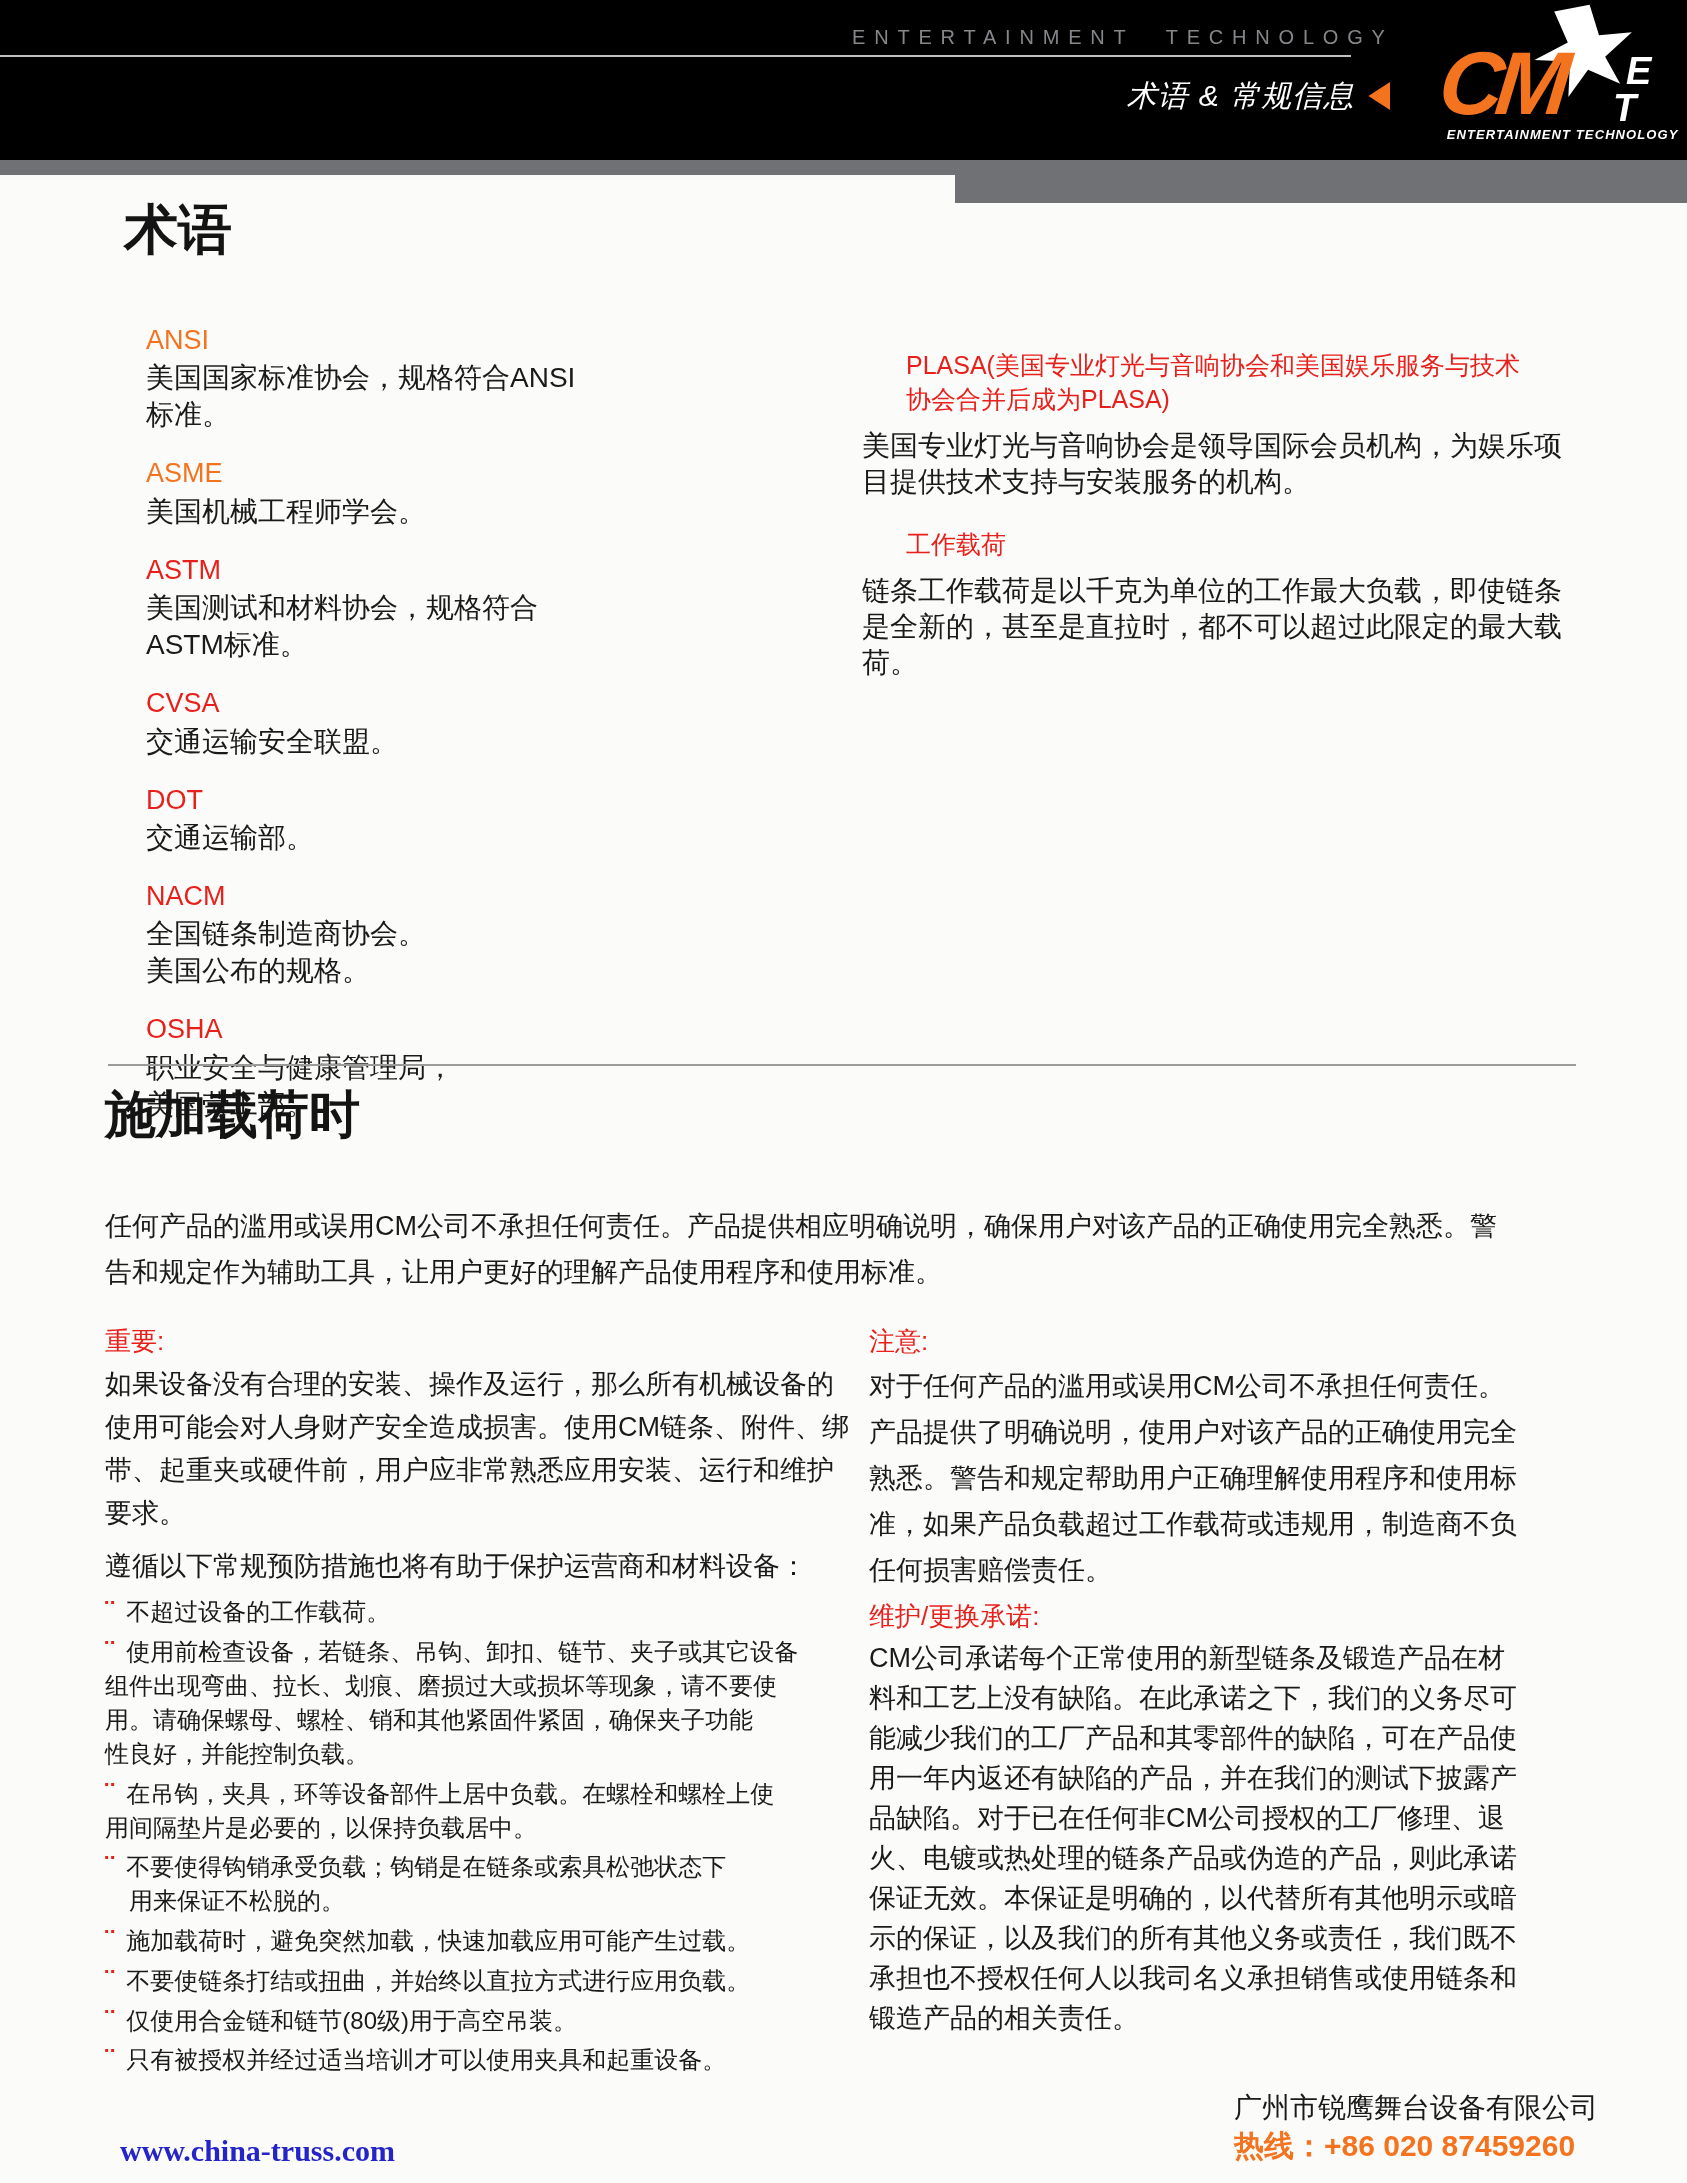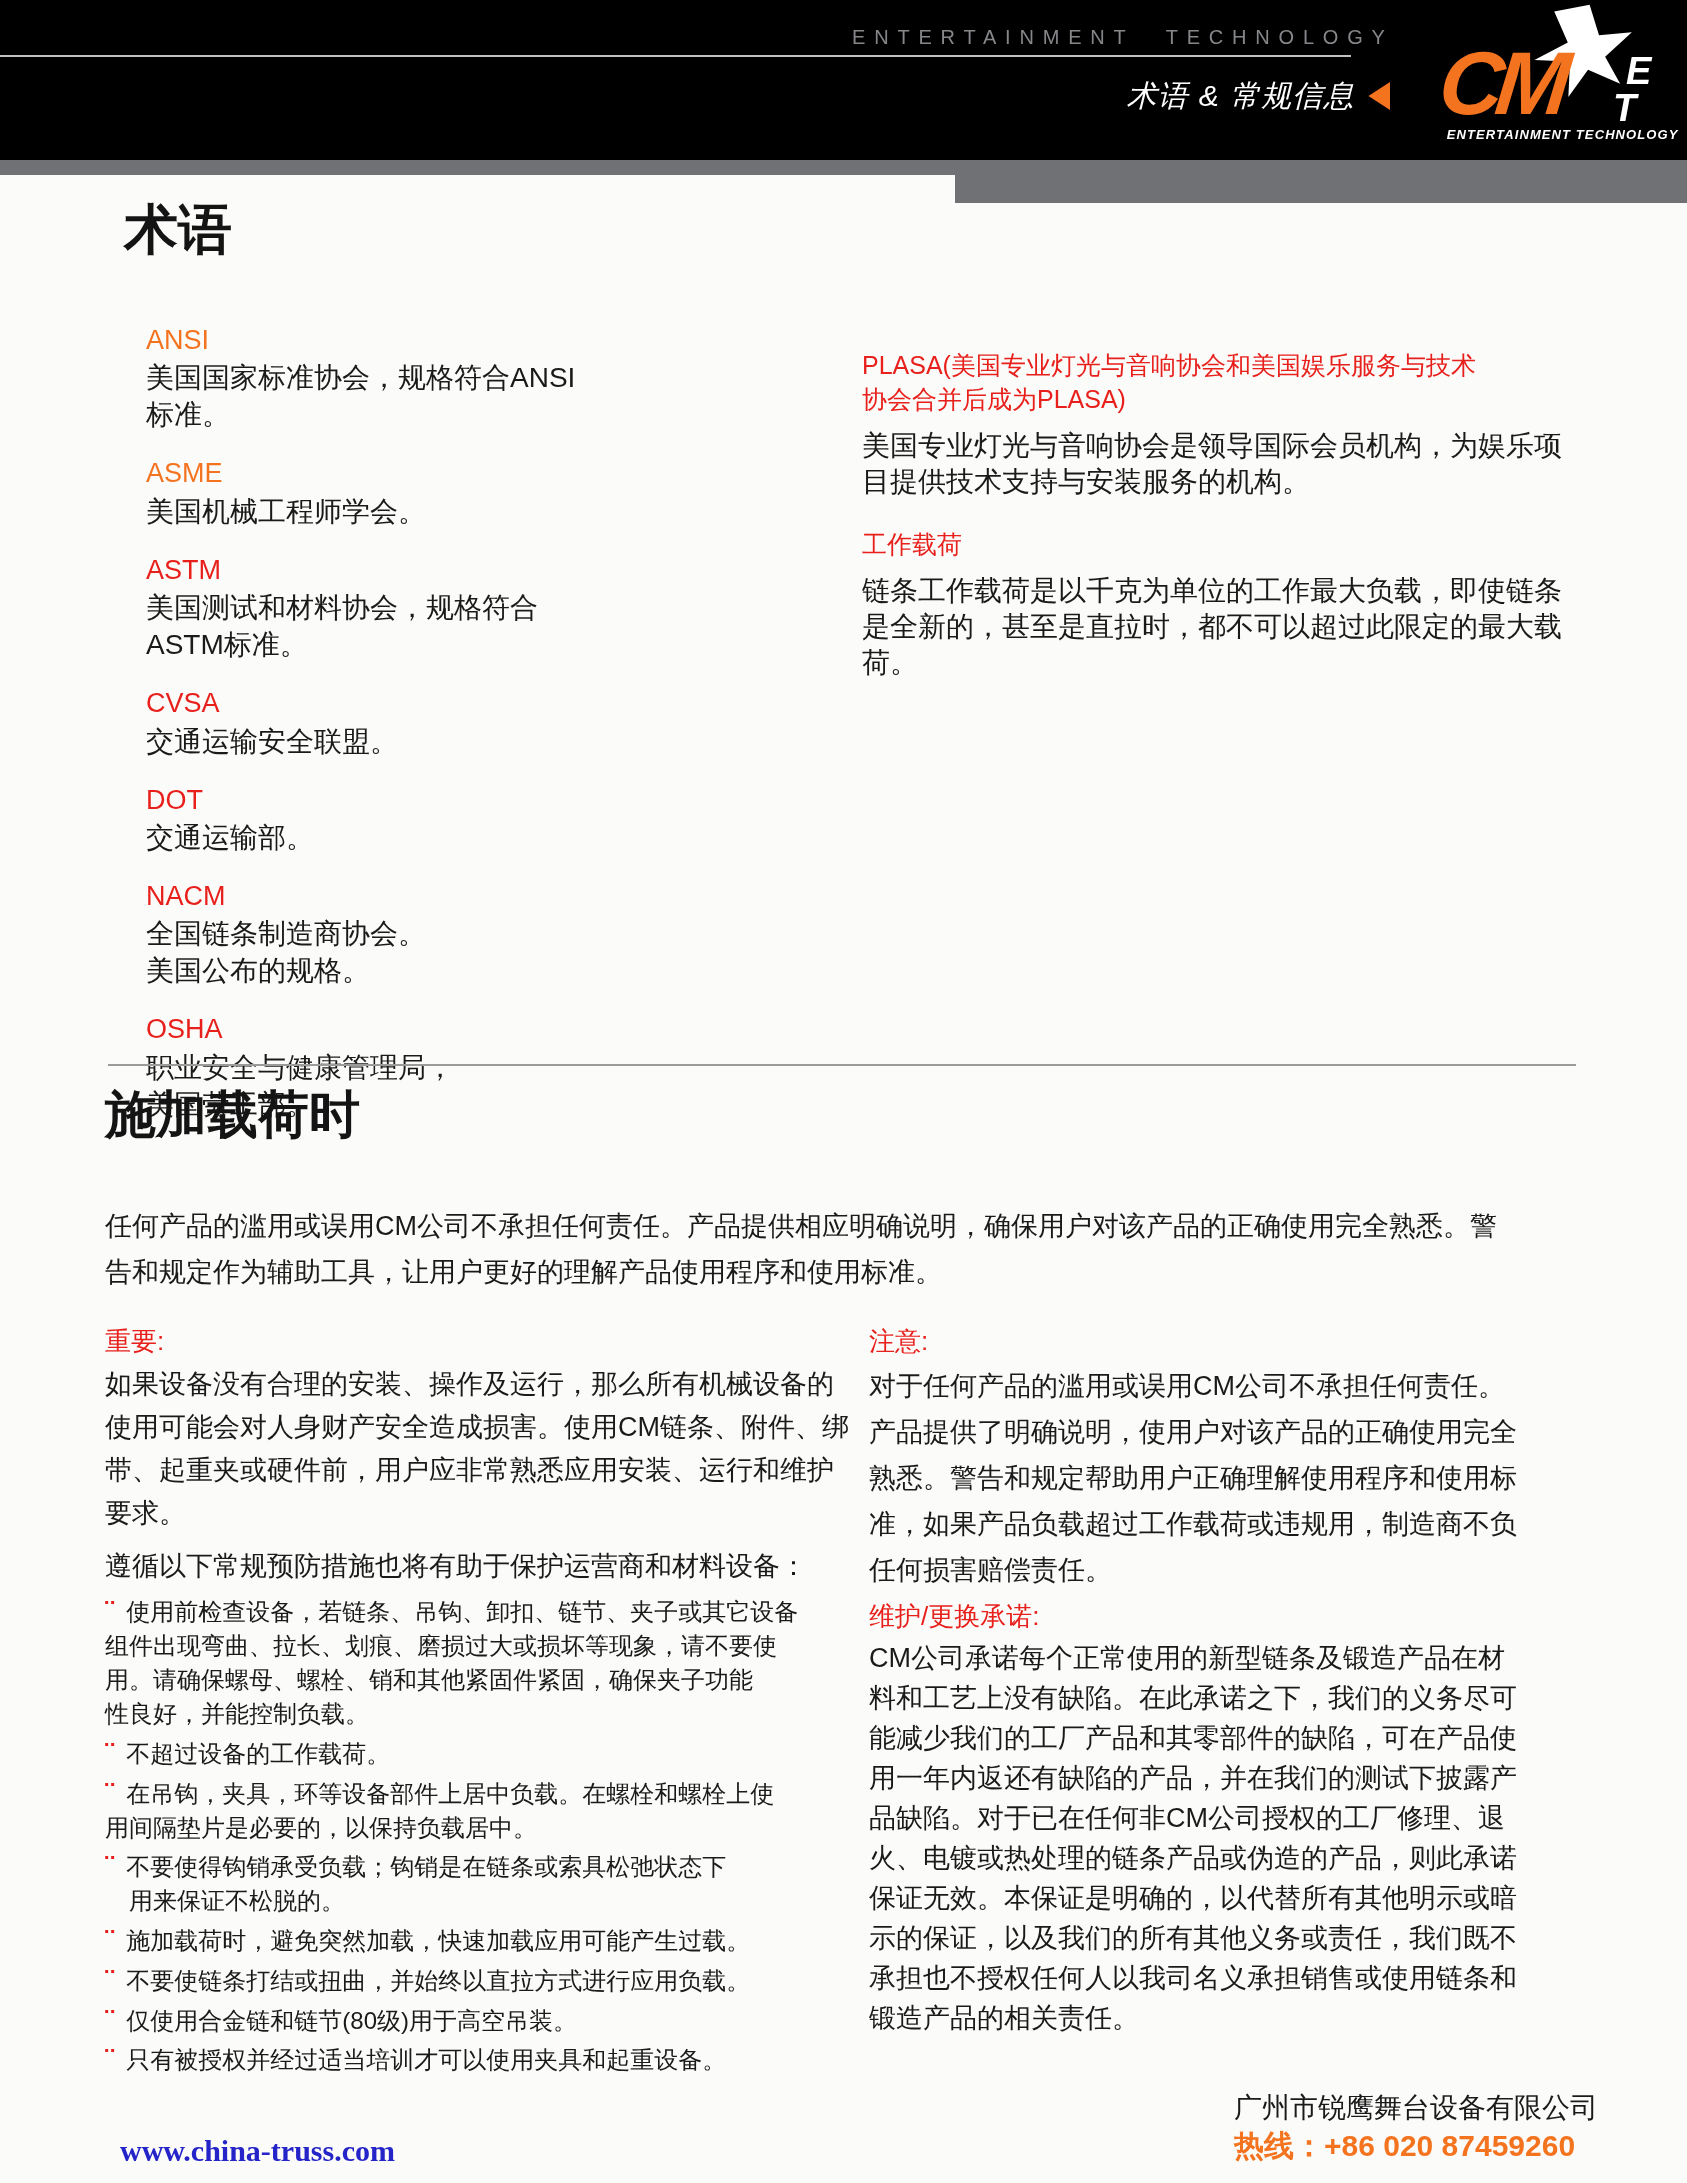--- a/index.html
+++ b/index.html
@@ -35,21 +35,21 @@
   }
   
   .gray-band{position:absolute;left:0;top:160px;width:1687px;height:15px;}
   .gray-tab{position:absolute;left:955px;top:160px;width:732px;height:43px;}
   
   .title-terms{position:absolute;left:124px;top:202px;font-size:54px;font-weight:700;color:#141414;margin:0;line-height:1;}
   .terms-col{position:absolute;left:146px;top:300px;width:682px;}
   .term-abbr{font-size:27px;line-height:27px;margin-top:27px;margin-bottom:5.4px;}
   .term-desc{font-size:28px;line-height:37px;color:#1a1a1a;white-space:pre-line;}
   .plasa-col{position:absolute;left:862px;top:348px;width:769px;}
-  .sec-head{font-size:25px;line-height:34px;white-space:pre-line;margin-bottom:12px;}
+  .sec-head{font-size:25px;line-height:34px;white-space:pre-line;margin-bottom:12px;margin-left:44px;}
   .sec-body{font-size:28px;line-height:36px;color:#1a1a1a;white-space:pre-line;}
   .sec-gap{height:27px;}
   .divider{position:absolute;left:108px;top:1064px;width:1468px;height:2px;background:#9b9b9b;}
   
   .title-general{position:absolute;left:105px;top:1089px;font-size:51px;font-weight:700;color:#141414;margin:0;line-height:1;}
   .intro{position:absolute;left:105px;top:1176px;width:1485px;font-size:27px;line-height:46px;white-space:pre-line;color:#1a1a1a;}
   .col-left{position:absolute;left:105px;top:1328px;width:756px;}
   .col-right{position:absolute;left:869px;top:1328px;width:756px;}
   .col-head{font-size:26px;line-height:26px;margin-bottom:9.4px;}
   .col-body{font-size:27px;line-height:43px;white-space:pre-line;color:#1a1a1a;}
@@ -147,25 +147,25 @@
 告和规定作为辅助工具，让用户更好的理解产品使用程序和使用标准。</p>
 
   <section class="col-left">
     <div class="col-head" style="color: rgb(232, 32, 28);">重要:</div>
     <div class="col-body">如果设备没有合理的安装、操作及运行，那么所有机械设备的
 使用可能会对人身财产安全造成损害。使用CM链条、附件、绑
 带、起重夹或硬件前，用户应非常熟悉应用安装、运行和维护
 要求。</div>
     <div class="col-lead">遵循以下常规预防措施也将有助于保护运营商和材料设备：</div>
     <div class="bullets">
+      <div class="bullet"><span class="bmark" style="color: rgb(232, 32, 28);">¨</span><span class="btext">不超过设备的工作载荷。</span></div>
       <div class="bullet"><span class="bmark" style="color: rgb(232, 32, 28);">¨</span><span class="btext">使用前检查设备，若链条、吊钩、卸扣、链节、夹子或其它设备
 组件出现弯曲、拉长、划痕、磨损过大或损坏等现象，请不要使
 用。请确保螺母、螺栓、销和其他紧固件紧固，确保夹子功能
 性良好，并能控制负载。</span></div>
-      <div class="bullet"><span class="bmark" style="color: rgb(232, 32, 28);">¨</span><span class="btext">不超过设备的工作载荷。</span></div>
       <div class="bullet"><span class="bmark" style="color: rgb(232, 32, 28);">¨</span><span class="btext">在吊钩，夹具，环等设备部件上居中负载。在螺栓和螺栓上使
 用间隔垫片是必要的，以保持负载居中。</span></div>
       <div class="bullet"><span class="bmark" style="color: rgb(232, 32, 28);">¨</span><span class="btext">不要使得钩销承受负载；钩销是在链条或索具松弛状态下
 　用来保证不松脱的。</span></div>
       <div class="bullet"><span class="bmark" style="color: rgb(232, 32, 28);">¨</span><span class="btext">施加载荷时，避免突然加载，快速加载应用可能产生过载。</span></div>
       <div class="bullet"><span class="bmark" style="color: rgb(232, 32, 28);">¨</span><span class="btext">不要使链条打结或扭曲，并始终以直拉方式进行应用负载。</span></div>
       <div class="bullet"><span class="bmark" style="color: rgb(232, 32, 28);">¨</span><span class="btext">仅使用合金链和链节(80级)用于高空吊装。</span></div>
       <div class="bullet"><span class="bmark" style="color: rgb(232, 32, 28);">¨</span><span class="btext">只有被授权并经过适当培训才可以使用夹具和起重设备。</span></div>
     </div>
   </section>

